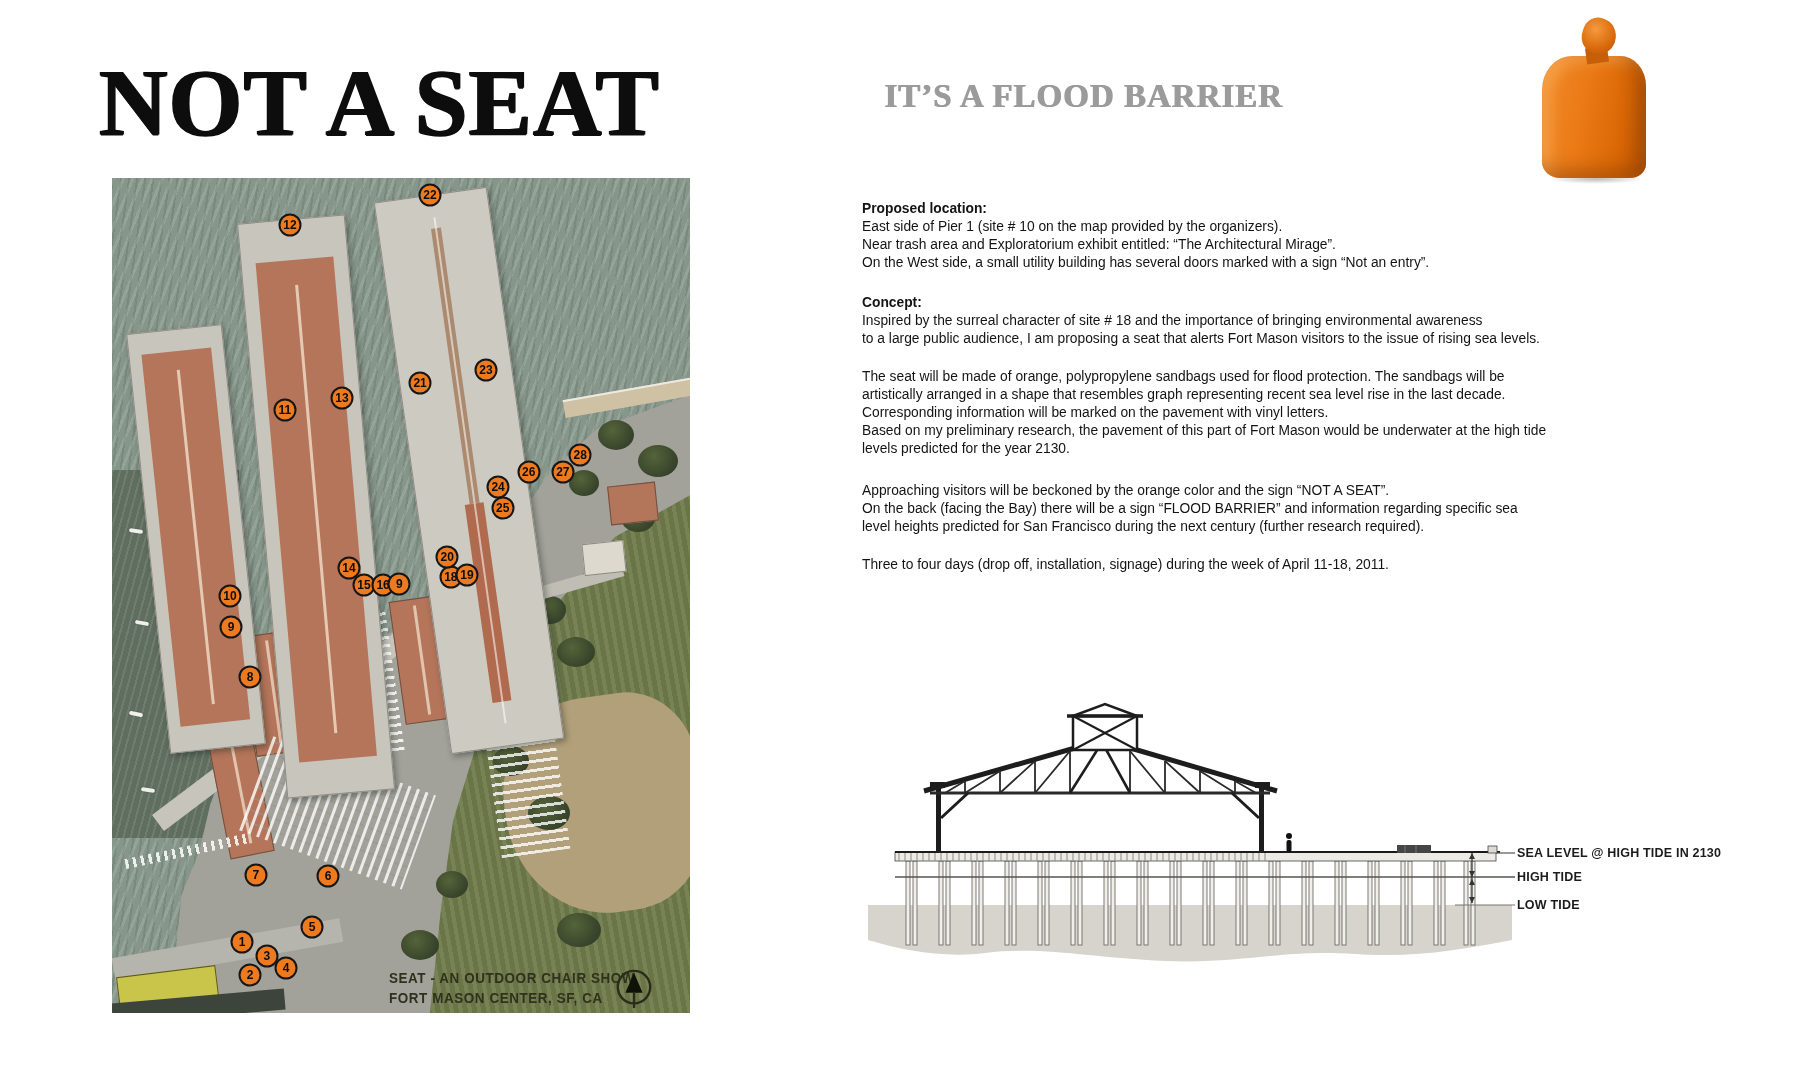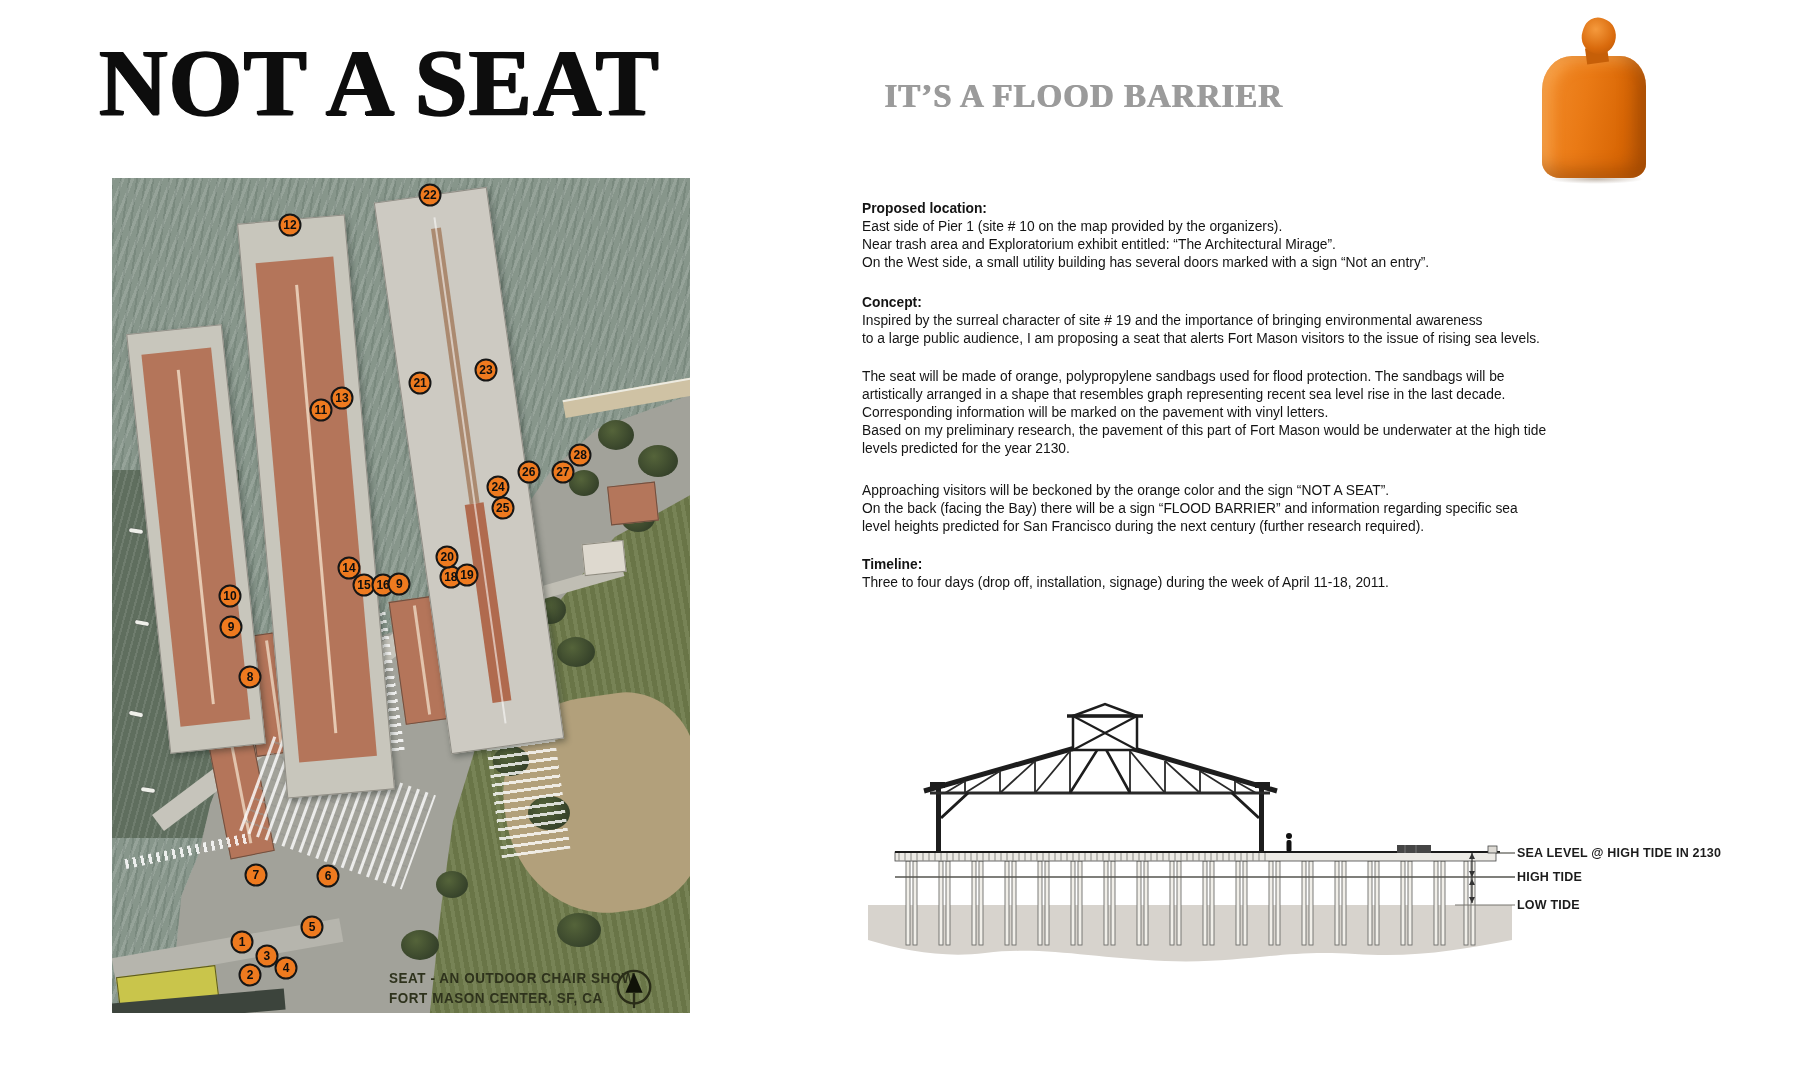--- a/index.html
+++ b/index.html
@@ -1,21 +1,21 @@
 <!DOCTYPE html>
 <html><head>
 <meta charset="utf-8">
 <style>
   html,body{margin:0;padding:0;background:#fff;}
   .page{position:relative;width:1800px;height:1080px;background:#ffffff;overflow:hidden;
         font-family:"Liberation Sans",sans-serif;color:#111;}
   .abs{position:absolute;}
 
   
-  .title-left{position:absolute;left:98px;top:36px;font-family:"Liberation Serif",serif;
+  .title-left{position:absolute;left:98px;top:56px;font-family:"Liberation Serif",serif;
     font-weight:bold;font-size:95px;line-height:1;color:#0d0d0d;letter-spacing:1px;
     text-shadow:2px 0 0 #0d0d0d,1px 1px 0 #0d0d0d;white-space:nowrap;}
   .title-right{position:absolute;left:884px;top:80px;font-family:"Liberation Serif",serif;
     font-weight:bold;font-size:33px;line-height:1;color:#9b9b9b;letter-spacing:1px;
     text-shadow:1px 0 0 #9b9b9b;white-space:nowrap;}
 
   
   .textcol{position:absolute;left:862px;top:200px;width:690px;font-size:13.8px;line-height:18px;color:#141414;}
   .textcol h3{font-size:13.8px;line-height:18px;margin:0;font-weight:bold;}
   .para{white-space:pre-line;margin:0;}
@@ -173,21 +173,21 @@
         <span class="marker" style="left: 22.5%; top: 91.5%;">1</span>
         <span class="marker" style="left: 23.9%; top: 95.4%;">2</span>
         <span class="marker" style="left: 26.8%; top: 93.2%;">3</span>
         <span class="marker" style="left: 30.1%; top: 94.6%;">4</span>
         <span class="marker" style="left: 34.6%; top: 89.7%;">5</span>
         <span class="marker" style="left: 37.4%; top: 83.6%;">6</span>
         <span class="marker" style="left: 24.9%; top: 83.5%;">7</span>
         <span class="marker" style="left: 23.9%; top: 59.8%;">8</span>
         <span class="marker" style="left: 20.6%; top: 53.8%;">9</span>
         <span class="marker" style="left: 20.4%; top: 50.1%;">10</span>
-        <span class="marker" style="left: 29.9%; top: 27.8%; margin-left: 36px;">11</span>
+        <span class="marker" style="left: 29.9%; top: 27.8%;">11</span>
         <span class="marker" style="left: 30.8%; top: 5.6%;">12</span>
         <span class="marker" style="left: 39.8%; top: 26.3%;">13</span>
         <span class="marker" style="left: 41%; top: 46.7%;">14</span>
         <span class="marker" style="left: 43.6%; top: 48.7%;">15</span>
         <span class="marker" style="left: 46.9%; top: 48.7%;">16</span>
         <span class="marker" style="left: 49.7%; top: 48.6%;">9</span>
         <span class="marker" style="left: 52.4%; top: 47.8%; margin-left: 36px;">18</span>
         <span class="marker" style="left: 55.2%; top: 47.5%; margin-left: 36px;">19</span>
         <span class="marker" style="left: 58%; top: 45.4%;">20</span>
         <span class="marker" style="left: 53.3%; top: 24.6%;">21</span>
@@ -210,32 +210,31 @@
     <div class="sb-knot"></div>
   </div>
 
   <div class="textcol">
     <h3 class="mb24">Proposed location:</h3>
     <p class="para mb22">East side of Pier 1 (site # 10 on the map provided by the organizers).
 Near trash area and Exploratorium exhibit entitled: “The Architectural Mirage”.
 On the West side, a small utility building has several doors marked with a sign “Not an entry”.</p>
 
     <h3 class="mb20">Concept:</h3>
-    <p class="para mb20">Inspired by the surreal character of site # 19 and the importance of bringing environmental awareness
+    <p class="para mb20">Inspired by the surreal character of site # 18 and the importance of bringing environmental awareness
 to a large public audience, I am proposing a seat that alerts Fort Mason visitors to the issue of rising sea levels.</p>
     <p class="para mb24">The seat will be made of orange, polypropylene sandbags used for flood protection. The sandbags will be
 artistically arranged in a shape that resembles graph representing recent sea level rise in the last decade.
 Corresponding information will be marked on the pavement with vinyl letters.
 Based on my preliminary research, the pavement of this part of Fort Mason would be underwater at the high tide
 levels predicted for the year 2130.</p>
     <p class="para mb20">Approaching visitors will be beckoned by the orange color and the sign “NOT A SEAT”.
 On the back (facing the Bay) there will be a sign “FLOOD BARRIER” and information regarding  specific sea
 level heights predicted for San Francisco during the next century (further research required).</p>
 
-    <h3 class="mb22">Timeline:</h3>
     <p class="para">Three to four days (drop off, installation, signage) during the week of April 11-18, 2011.</p>
   </div>
 
   <div class="diagram">
     <svg viewBox="0 0 680 290" width="680" height="290">
       <defs>
         <pattern id="ticks" width="6" height="9" patternUnits="userSpaceOnUse">
           <line x1="3" y1="0" x2="3" y2="9" stroke="#8a8a86" stroke-width="1"></line>
         </pattern>
         <g id="pile">

